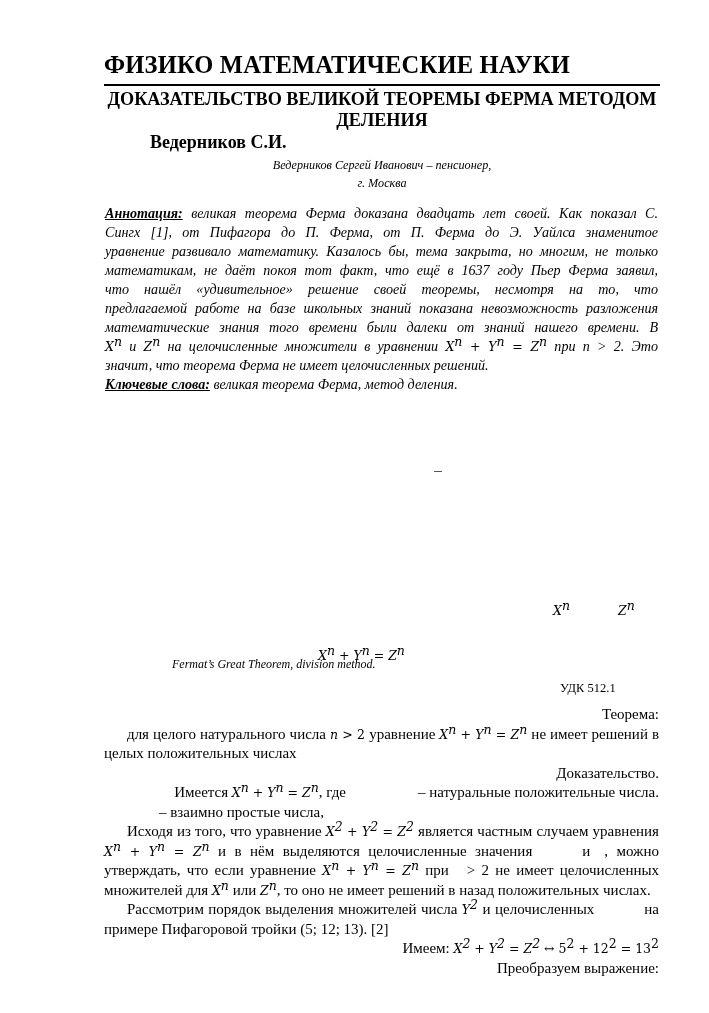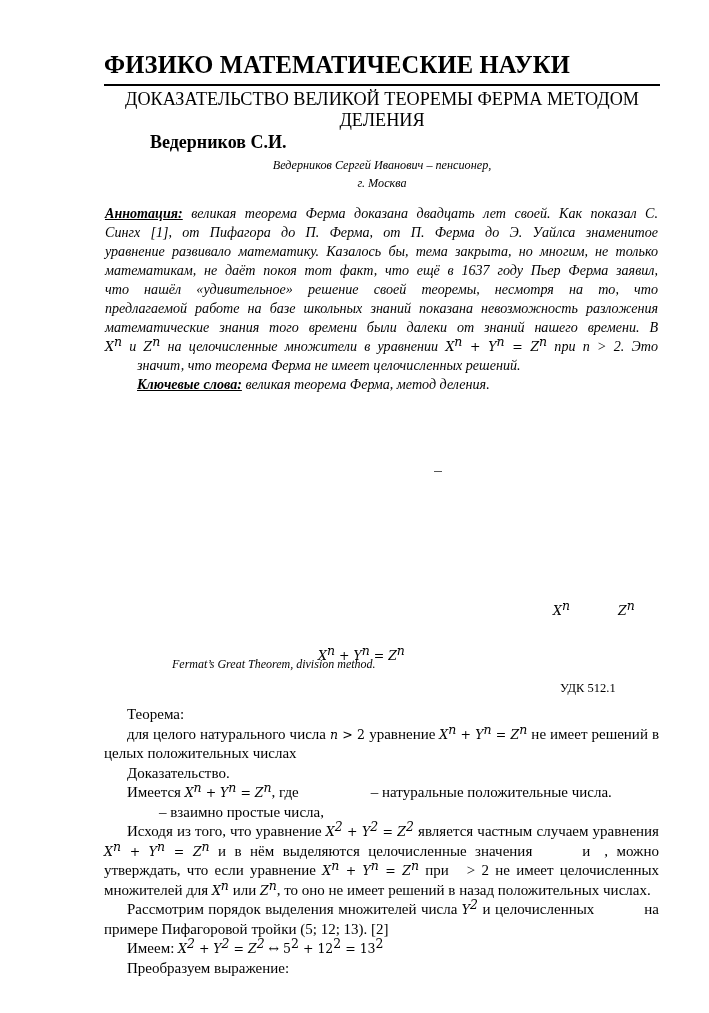--- a/index.html
+++ b/index.html
@@ -1,38 +1,38 @@
 <!DOCTYPE html>
 <html><head>
 <meta charset="utf-8">
 <style>
   html, body { margin: 0; padding: 0; background: #ffffff; }
   body { width: 709px; height: 1013px; position: relative; overflow: hidden; color: #000; font-family: "Liberation Serif", "DejaVu Serif", serif; }
   .abs { position: absolute; }
   .section-header { left: 104px; width: 556px; top: 50px; text-align: left; font-weight: bold; font-size: 24.5px; line-height: 30px; letter-spacing: 0.2px; }
   .rule { left: 104px; width: 556px; top: 84px; height: 0; border-top: 2.5px solid #000; }
-  .title { left: 104px; width: 556px; top: 89px; text-align: center; font-weight: normal; font-size: 18.2px; line-height: 21px; }
+  .title { left: 104px; width: 556px; top: 89px; text-align: center; font-weight: bold; font-size: 18.2px; line-height: 21px; }
   .author { left: 150px; top: 131px; font-weight: bold; font-size: 18px; line-height: 22px; }
   .affil { left: 104px; width: 556px; top: 156px; text-align: center; font-style: italic; font-size: 12.2px; line-height: 18px; }
   .abstract { left: 105px; width: 553px; top: 204px; font-style: italic; font-size: 14.1px; line-height: 19px; text-align: justify; }
   .abstract .line { display: block; text-align: justify; text-align-last: justify; white-space: nowrap; height: 19px; }
-  .abstract .line.last { text-align-last: left; margin-left: 32px; }
+  .abstract .line.last { text-align-last: left; }
   .b { font-weight: bold; text-decoration: underline; }
   .math { font-family: "DejaVu Serif", serif; font-style: italic; font-size: 12.5px; }
   .math-up { font-family: "DejaVu Serif", serif; font-style: normal; font-size: 12.5px; }
   sup { font-size: 8.5px; vertical-align: 5px; line-height: 0; }
   .dash { left: 434px; top: 471px; width: 8px; border-top: 1px solid #555; }
   .eng-xn { left: 553px; top: 603px; font-size: 13px; }
   .eng-zn { left: 618px; top: 603px; font-size: 13px; }
   .eng-eq { left: 318px; top: 648px; font-size: 13px; }
   .eng-kw { left: 172px; top: 657px; font-style: italic; font-size: 12px; }
   .udk { left: 560px; width: 98px; top: 681px; font-size: 12.5px; }
   .body { left: 104px; width: 555px; top: 705px; font-size: 15px; line-height: 19.5px; }
   .body .line { display: block; white-space: nowrap; height: 19.5px; }
-  .body .ind { padding-left: 23px; }
+  .body .ind { padding-left: 23px; text-align: right; }
   .body .just { text-align: justify; text-align-last: justify; }
 </style>
 </head>
 <body>
 
 <div class="abs section-header">ФИЗИКО МАТЕМАТИЧЕСКИЕ НАУКИ</div>
 <div class="abs rule"></div>
 <div class="abs title">
   <div>ДОКАЗАТЕЛЬСТВО ВЕЛИКОЙ ТЕОРЕМЫ ФЕРМА МЕТОДОМ</div>
   <div>ДЕЛЕНИЯ</div>

